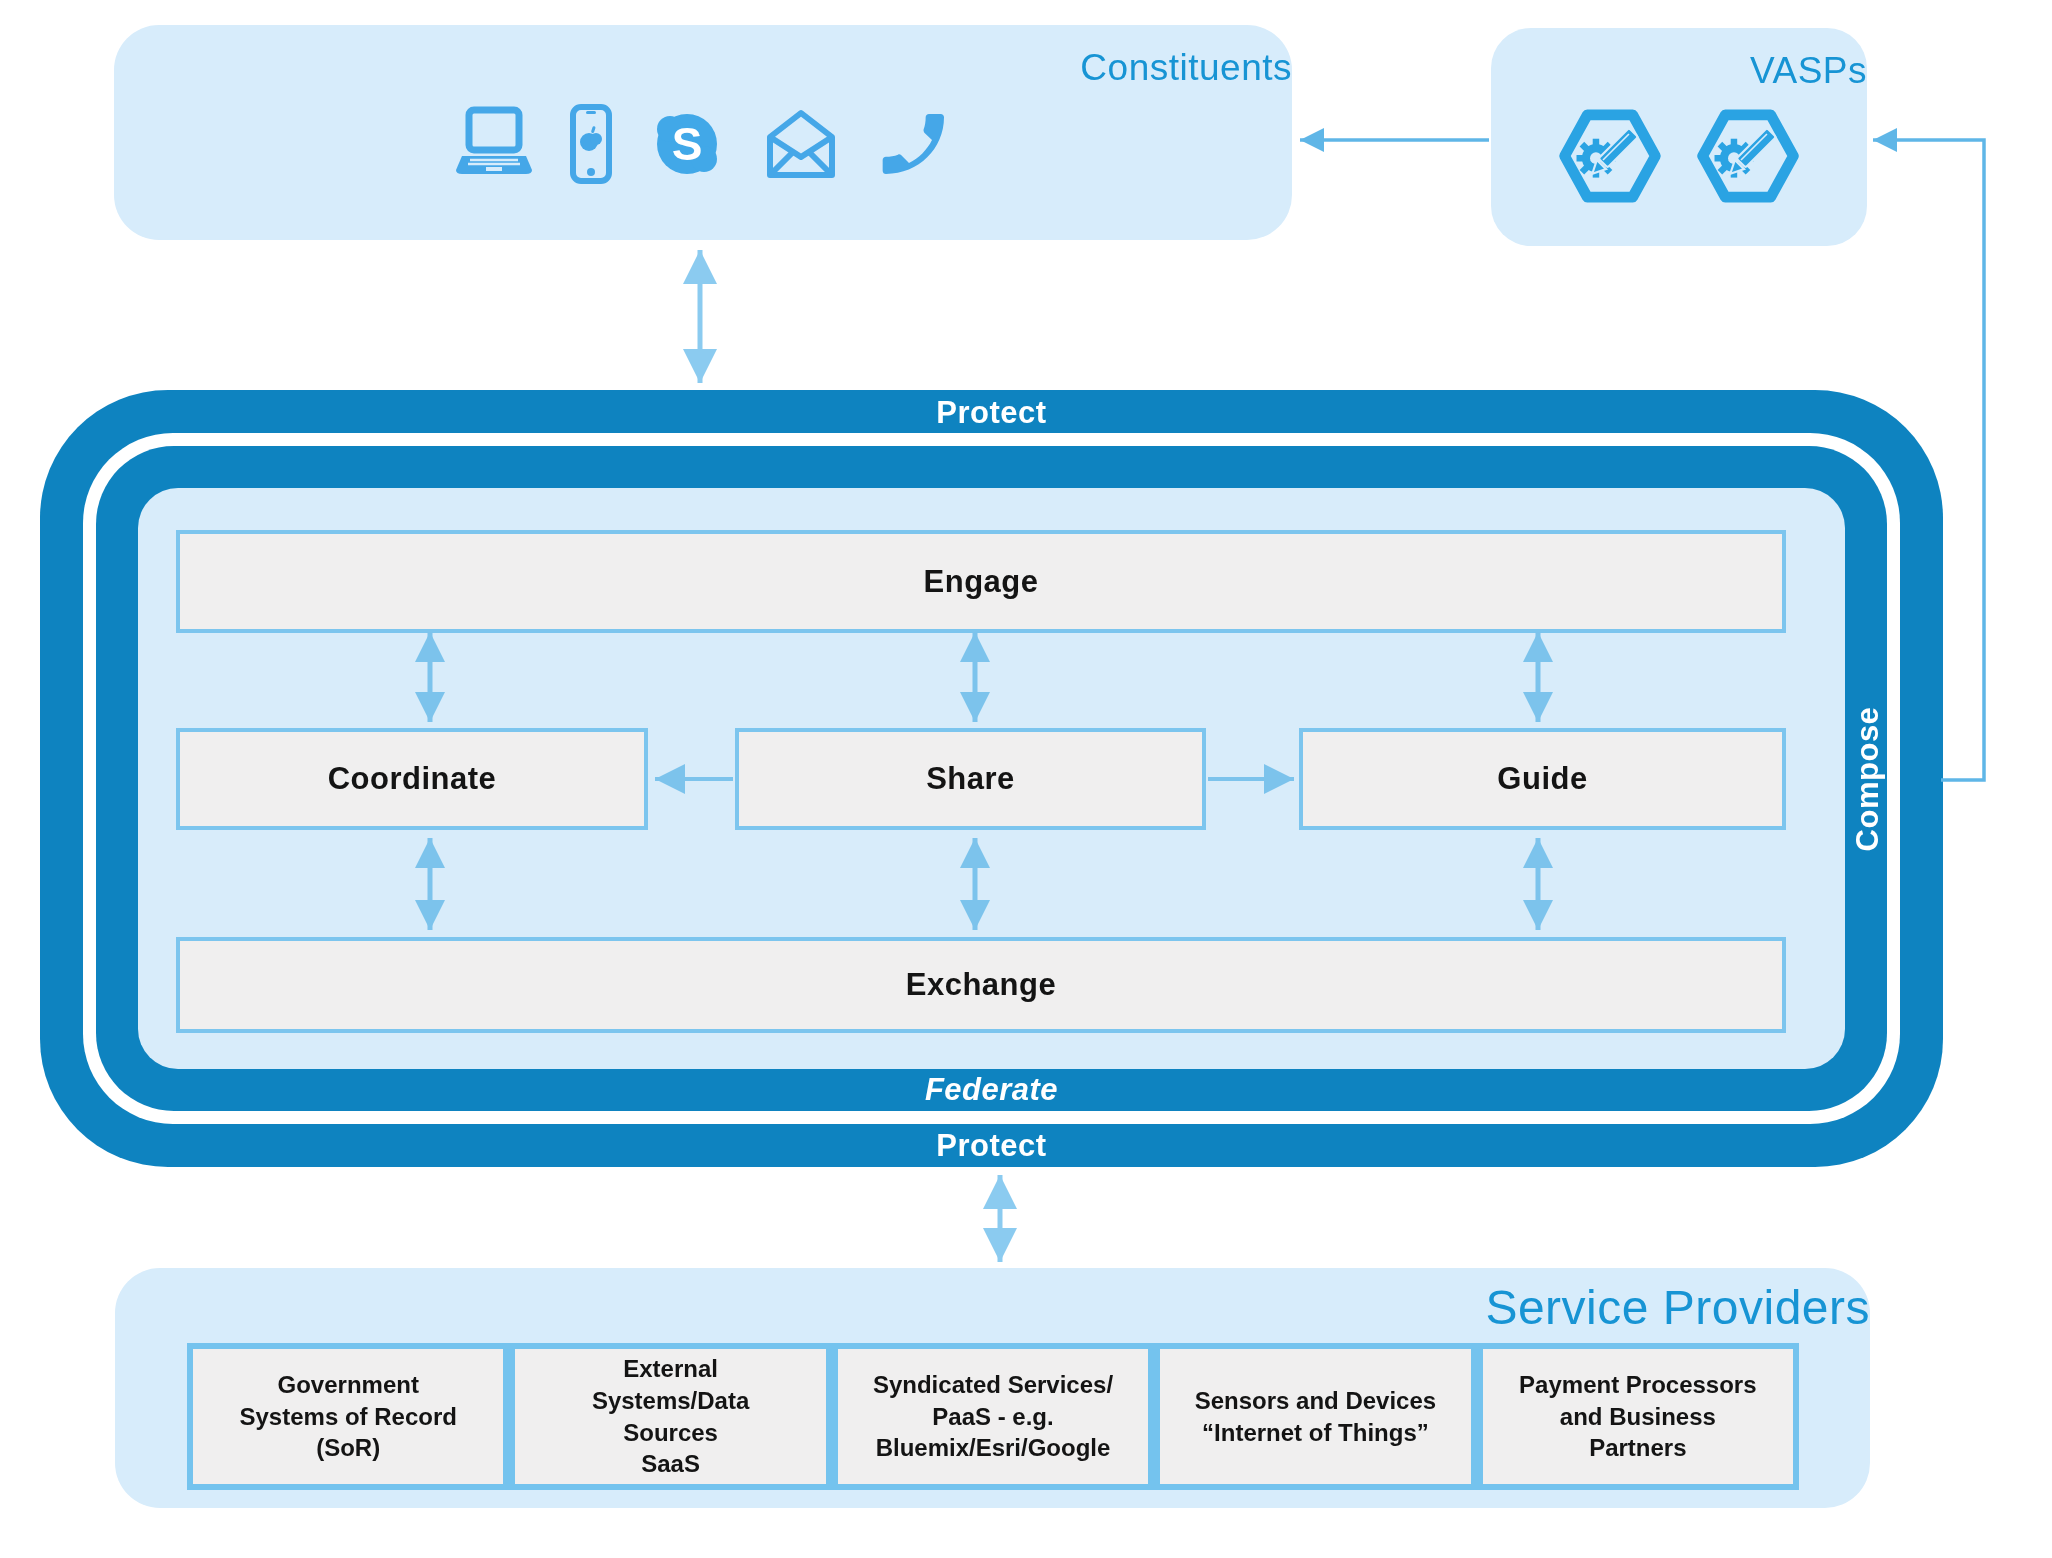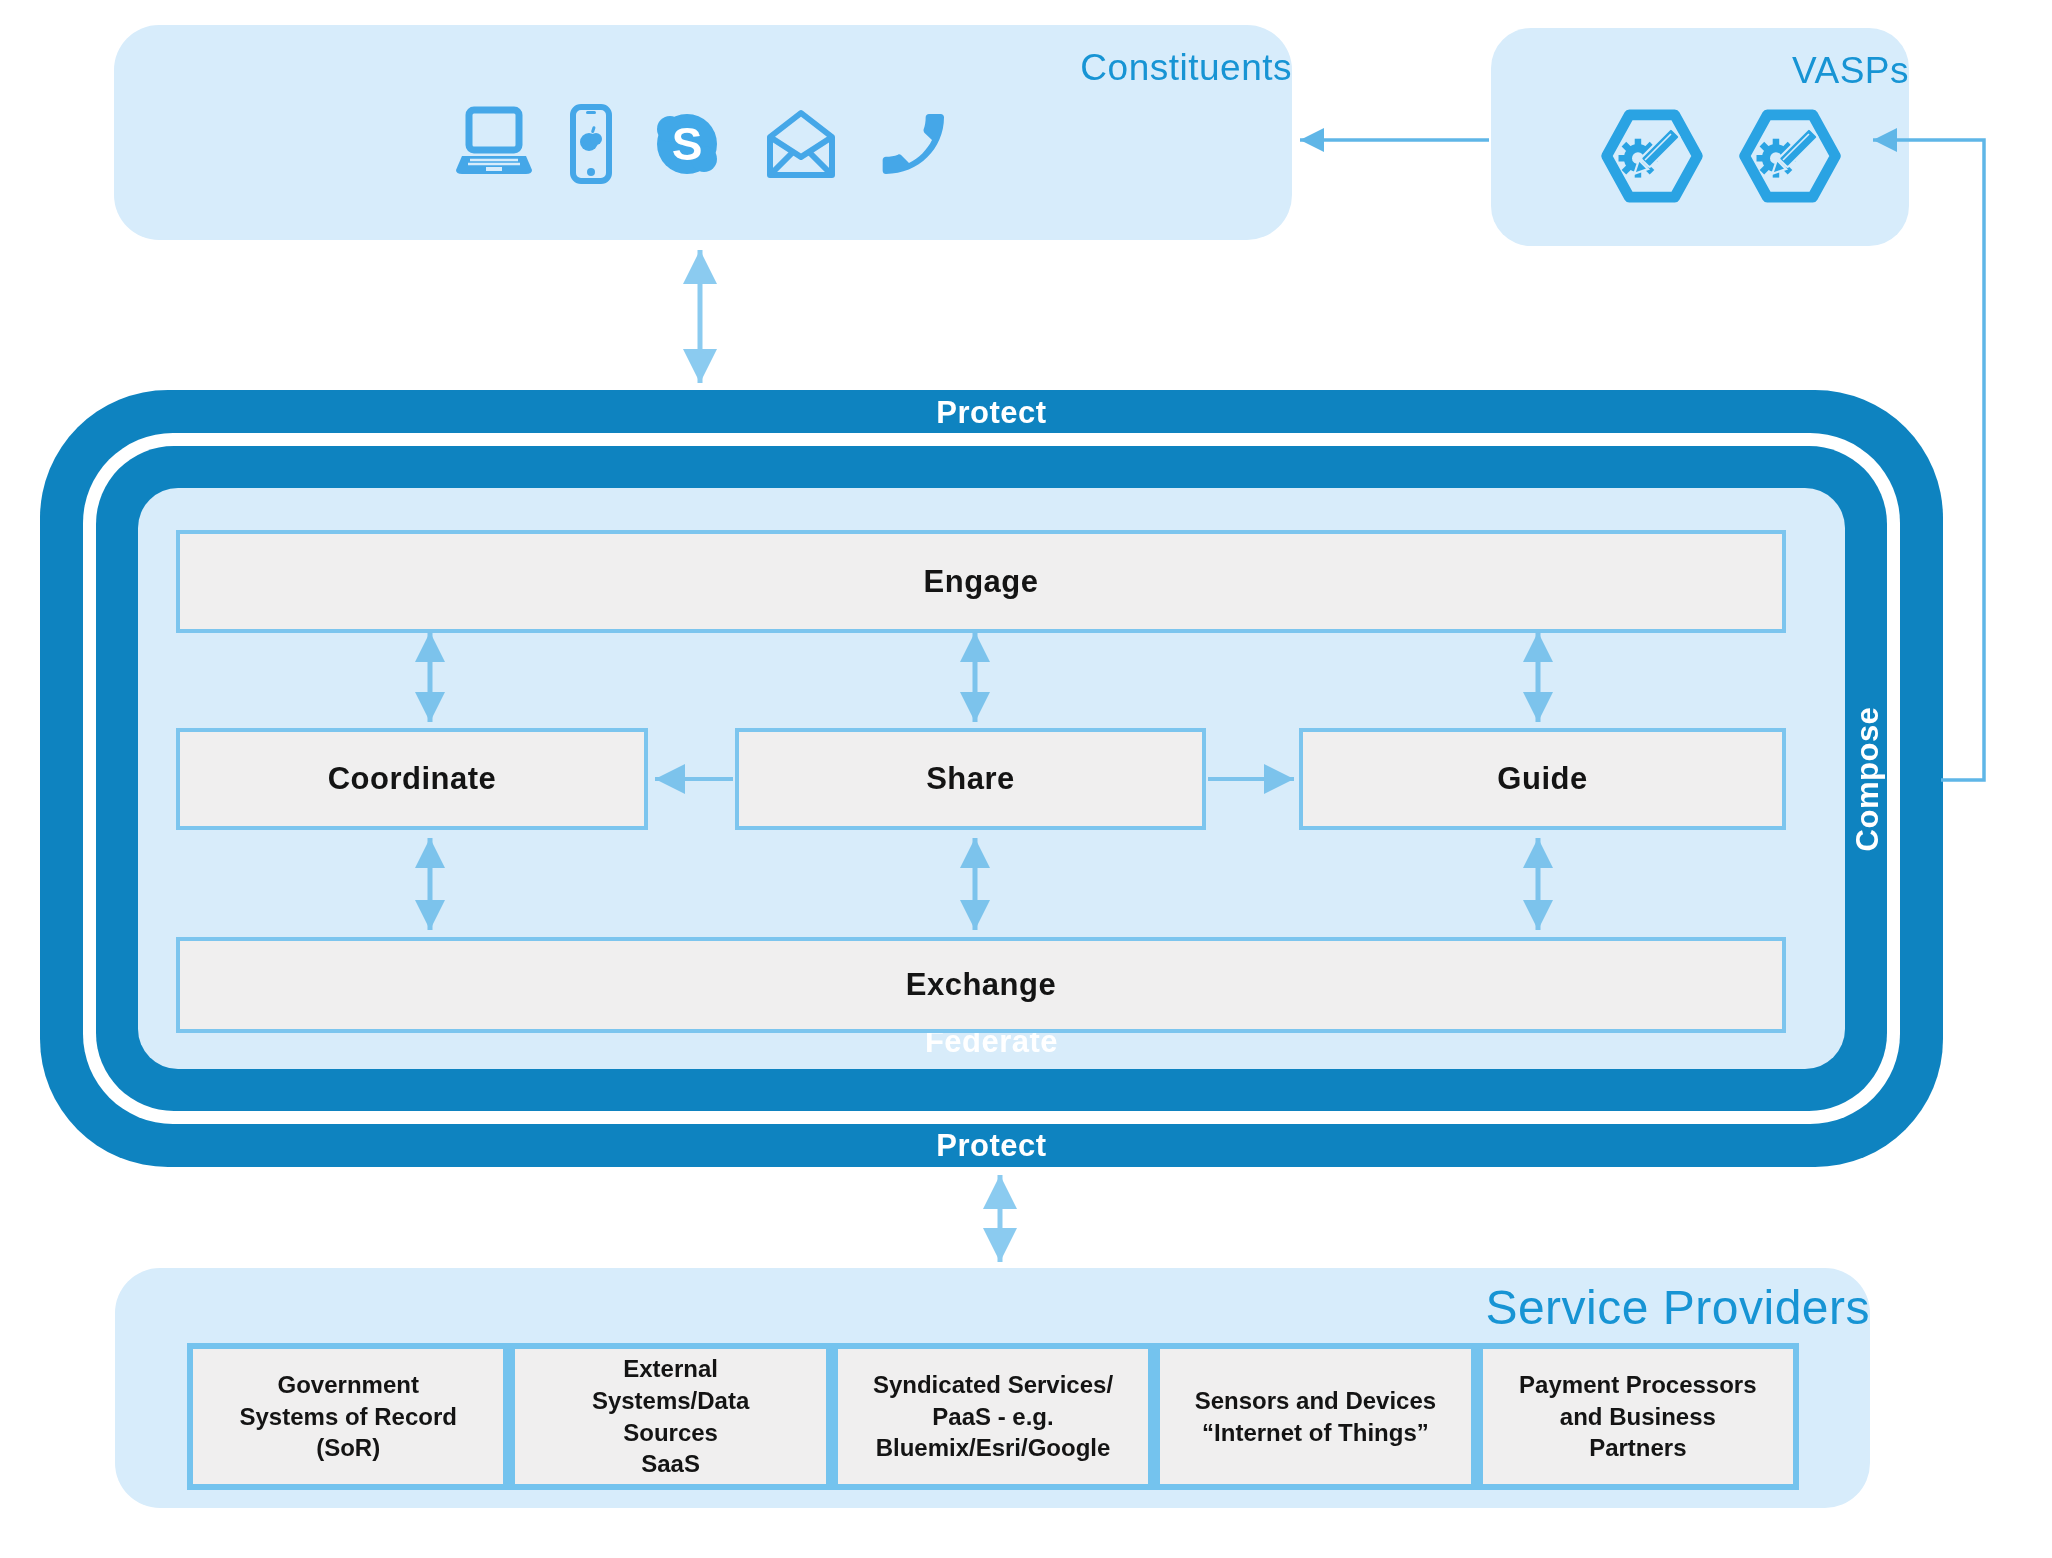--- a/index.html
+++ b/index.html
@@ -7,38 +7,38 @@
     position:relative; width:2052px; height:1558px; overflow:hidden;
     font-family:"Liberation Sans", sans-serif; background:#ffffff;
   }
   
   .bigbox{position:absolute; background:#d7ecfb; border-radius:45px;}
   .bigbox .title{
     text-align:right; font-weight:normal; font-size:37px; color:#1794d4;
     margin-top:22px; letter-spacing:0.5px;
   }
   #constituents{left:114px; top:25px; width:1178px; height:215px;}
-  #vasps{left:1491px; top:28px; width:376px; height:218px; border-radius:40px;padding-left:42px;}
+  #vasps{left:1491px; top:28px; width:376px; height:218px; border-radius:40px;}
   .iconrow{display:flex; justify-content:center; align-items:center; gap:32px; margin-top:14px;}
   .iconrow svg{display:block;}
   .hexrow{display:flex; justify-content:center; align-items:center; gap:26px; margin-top:10px;}
 
   
   .ring{position:absolute; left:40px; top:390px; width:1903px; height:777px;
         background:#0e83c0; border-radius:128px;}
   .ring-gap{position:absolute; inset:43px; background:#ffffff; border-radius:90px;}
   .ring-inner{position:absolute; inset:13px; background:#0e83c0; border-radius:78px;}
   .ring-interior{position:absolute; inset:42px; background:#d8ecfa; border-radius:40px;}
 
   .bandlabel{
     position:absolute; text-align:center; color:#ffffff; font-weight:bold;
     font-size:31px; letter-spacing:0.5px; z-index:5;
   }
   #protect-top{left:40px; top:390px; width:1903px; height:44px; line-height:46px;}
-  #federate{left:96px; top:1020px; width:1791px; height:44px; line-height:44px;}
+  #federate{left:96px; top:1068px; width:1791px; height:44px; line-height:44px;font-style:italic;}
   #protect-bottom{left:40px; top:1123px; width:1903px; height:44px; line-height:46px;}
   #compose{left:1868px; top:779px; width:0; height:0; overflow:visible;
            display:flex; align-items:center; justify-content:center;}
   #compose span{white-space:nowrap; transform:rotate(-90deg); display:block;
                 color:#fff; font-weight:bold; font-size:31px; letter-spacing:0.5px;}
 
   
   .gbox{
     position:absolute; box-sizing:border-box; background:#f0efef;
     border:4px solid #7cc5ee; display:flex; align-items:center; justify-content:center;

